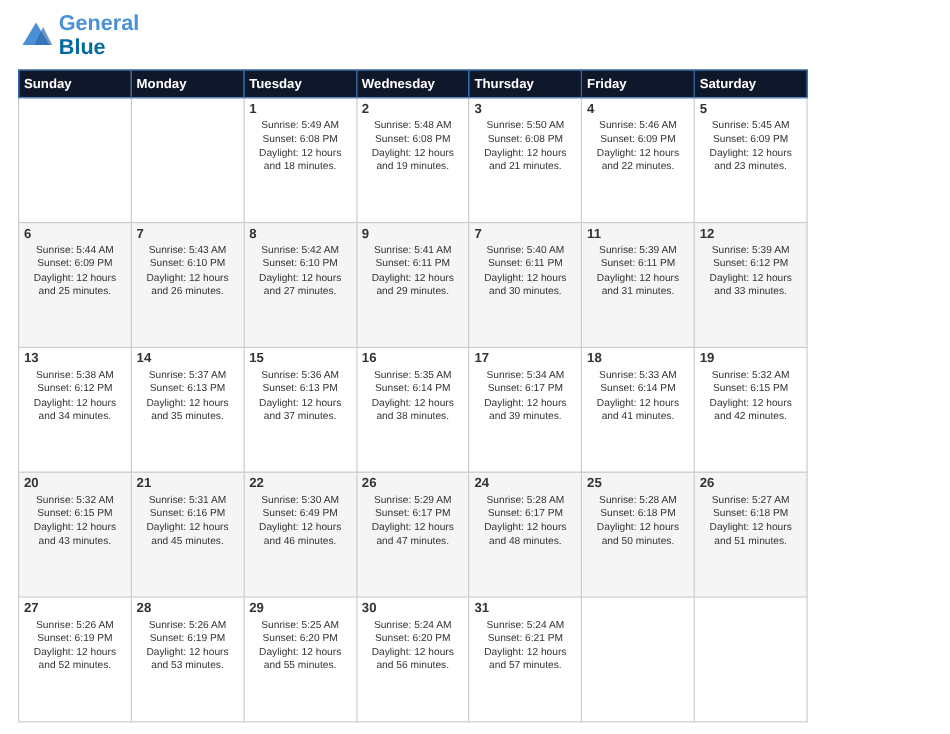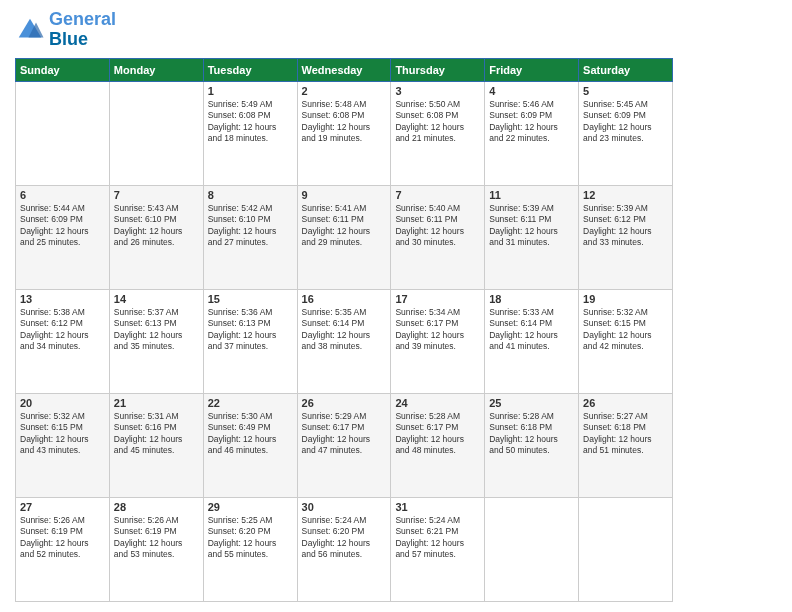--- a/index.html
+++ b/index.html
@@ -55,21 +55,21 @@
       color: #555;
     }
     .calendar {
       flex: 1;
       border: 1px solid #ccc;
       border-collapse: collapse;
       width: 100%;
       table-layout: fixed;
     }
     .calendar th {
-      background-color: #15803d;
+      background-color: #0f172a;
       color: #fff;
       font-size: 11px;
       font-weight: bold;
       padding: 5px 4px;
       text-align: left;
       border: 1px solid #2d6aad;
     }
     .calendar td {
       vertical-align: top;
       border: 1px solid #ccc;
@@ -87,20 +87,21 @@
     .day-number {
       font-size: 11px;
       font-weight: bold;
       display: block;
       margin-bottom: 2px;
     }
     .day-info {
       font-size: 8.5px;
       line-height: 1.35;
       color: #333;
+      text-align: center;
     }
     .empty {
       background: #fff !important;
     }
   </style>
 </head>
 <body>
 
 <div class="page">
   <div class="header">

